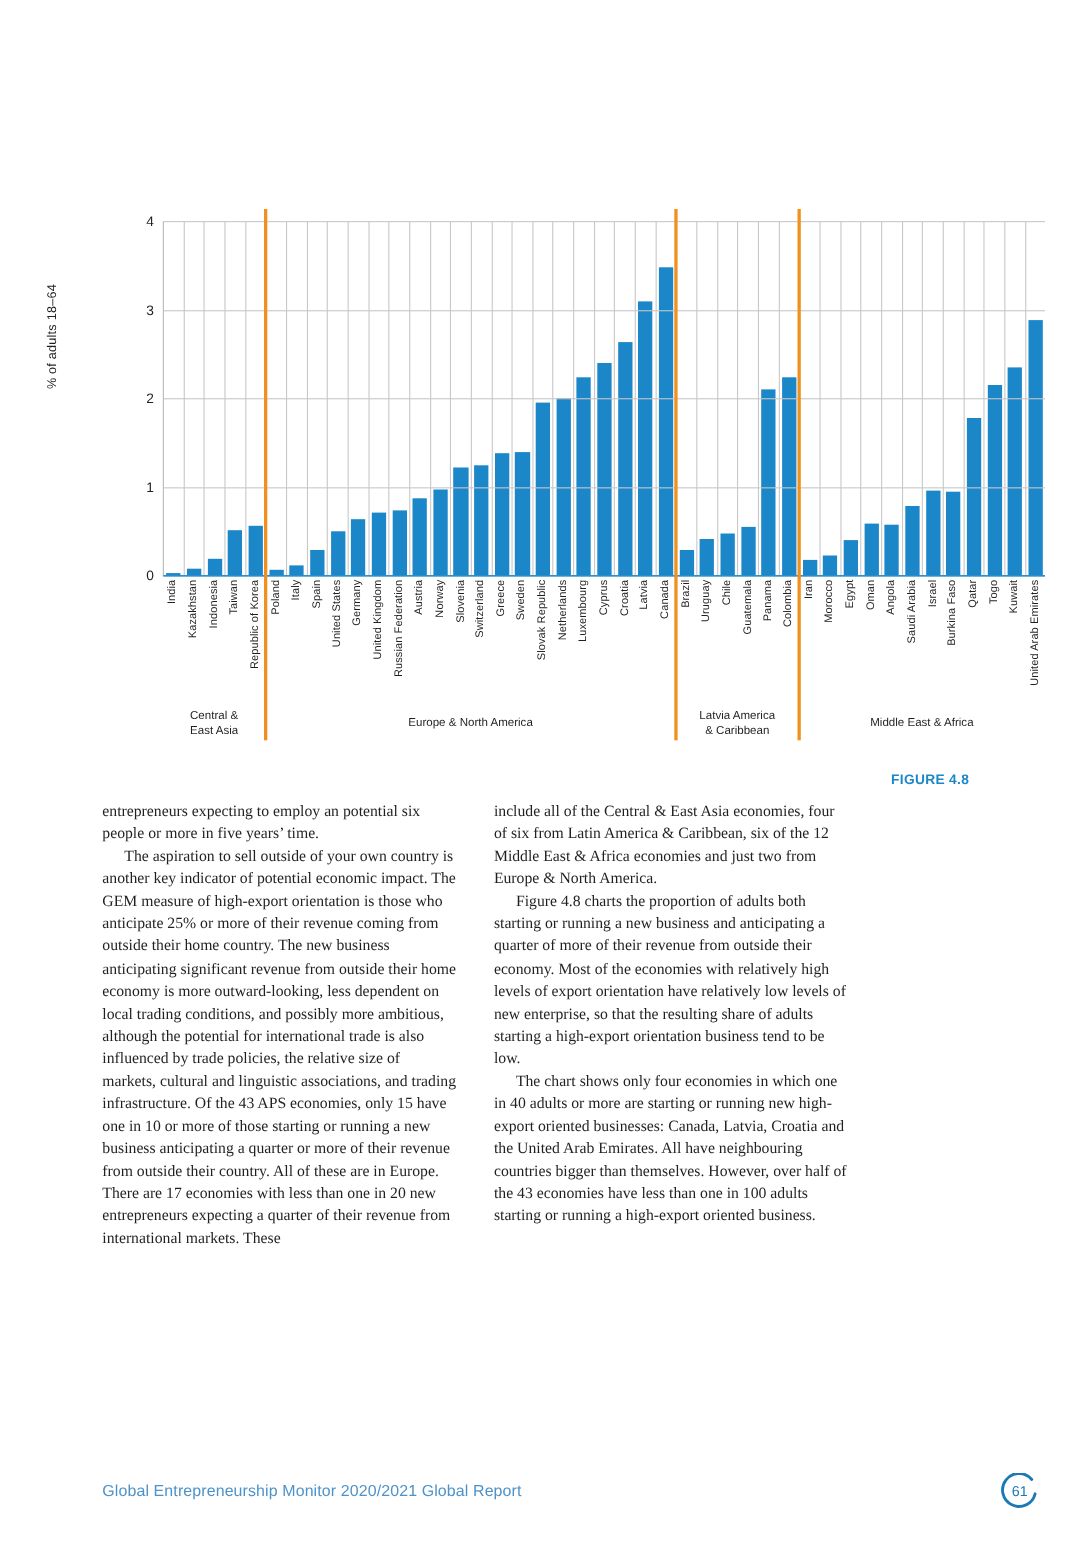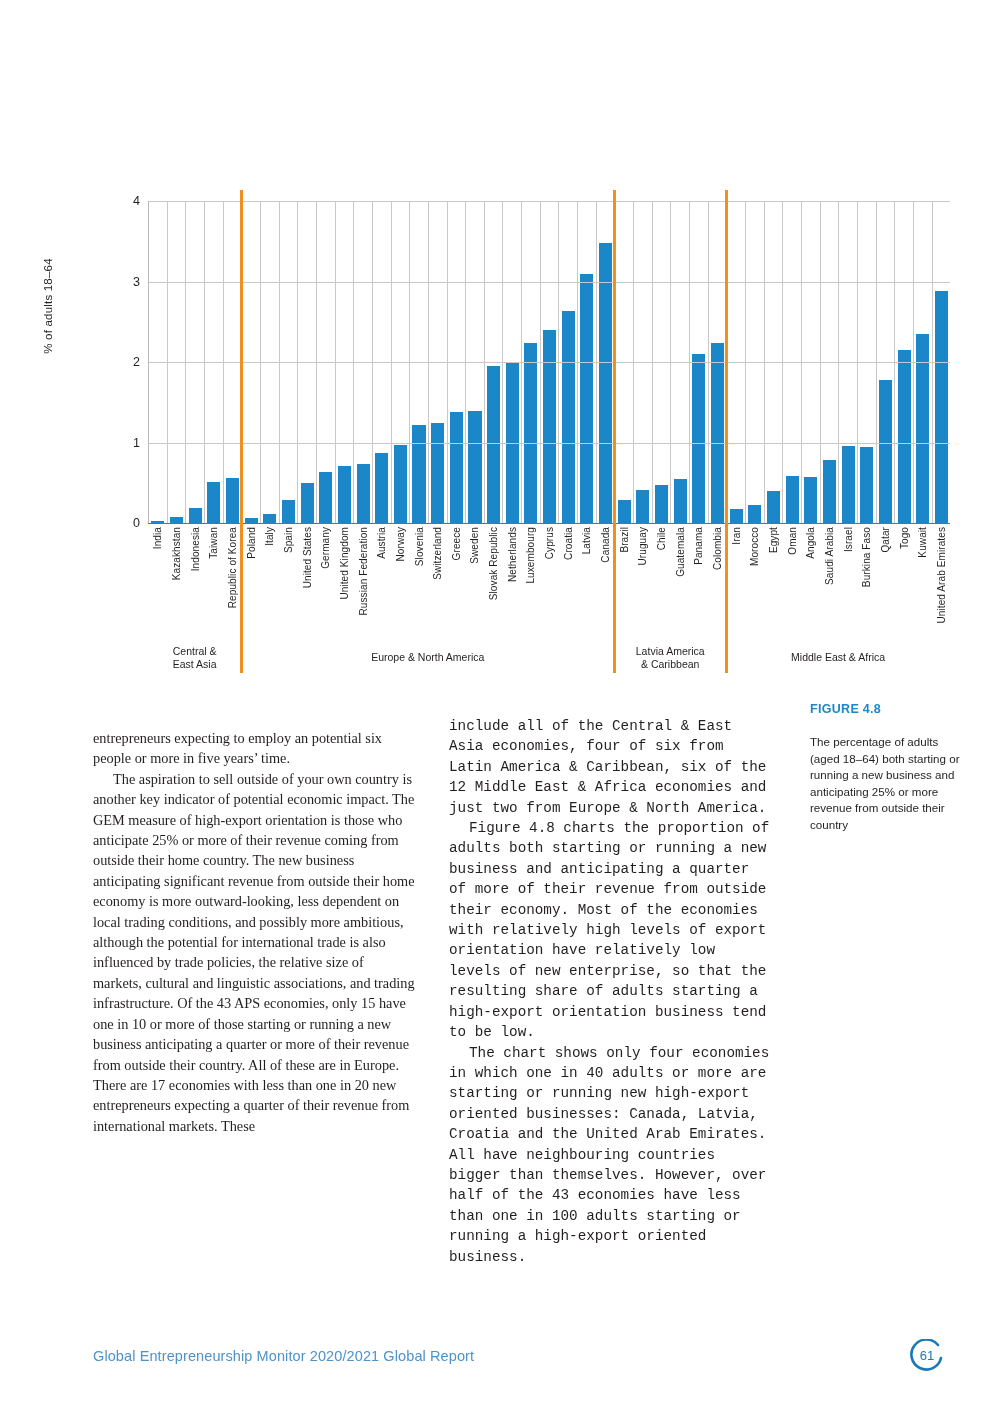--- a/index.html
+++ b/index.html
@@ -147,21 +147,21 @@
   }
   .text-col {
     position: absolute;
     font-family: "Liberation Serif", serif;
     font-size: 14.3px;
     line-height: 20.4px;
     color: #231f20;
     text-align: left;
   }
   #col-left  { left: 93px;  top: 28px; width: 322px; }
-  #col-mid   { left: 449px; top: 16px; width: 325px; font-family: Liberation Mono, monospace; }
+  #col-mid   { left: 449px; top: 28px; width: 325px; }
   .text-col p { margin: 0; }
   .text-col p.indent { text-indent: 20px; }
 
   #caption-col {
     position: absolute;
     left: 810px;
     top: 702px;
     width: 150px;
   }
   #caption-title {
@@ -525,21 +525,20 @@
     </div>
   <div class="text-col" id="col-mid">
       <p>include all of the Central &amp; East Asia economies, four of six from Latin America &amp; Caribbean, six of the 12 Middle East &amp; Africa economies and just two from Europe &amp; North America.</p>
       <p class="indent">Figure 4.8 charts the proportion of adults both starting or running a new business and anticipating a quarter of more of their revenue from outside their economy. Most of the economies with relatively high levels of export orientation have relatively low levels of new enterprise, so that the resulting share of adults starting a high-export orientation business tend to be low.</p>
       <p class="indent">The chart shows only four economies in which one in 40 adults or more are starting or running new high-export oriented businesses: Canada, Latvia, Croatia and the United Arab Emirates. All have neighbouring countries bigger than themselves. However, over half of the 43 economies have less than one in 100 adults starting or running a high-export oriented business.</p>
     </div>
 </div>
 
 <div id="caption-col">
   <div id="caption-title">FIGURE 4.8</div>
-  <div id="caption-body">The percentage of adults (aged 18–64) both starting or running a new business and anticipating 25% or more revenue from outside their country</div>
 </div>
 
 <div id="footer">
   <div id="footer-text">Global Entrepreneurship Monitor 2020/2021 Global Report</div>
   <div id="page-number-badge">
     <svg width="38" height="38" viewBox="0 0 38 38">
       <path d="M30 6 A 15 15 0 1 0 33 19" fill="none" stroke="#1b7ab5" stroke-width="2.6" stroke-linecap="round"></path>
     </svg>
     <div id="page-number-text">61</div>
   </div>

